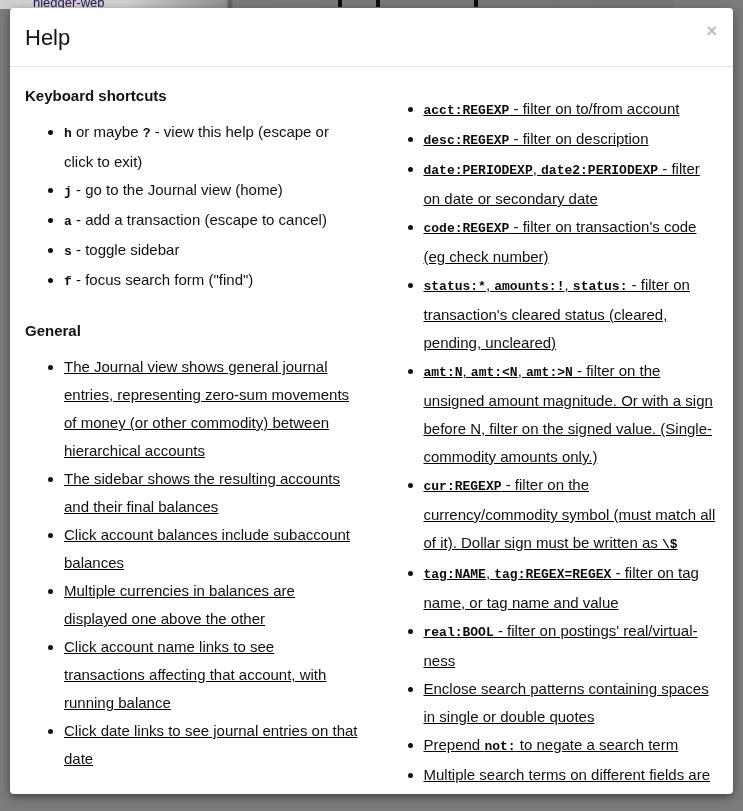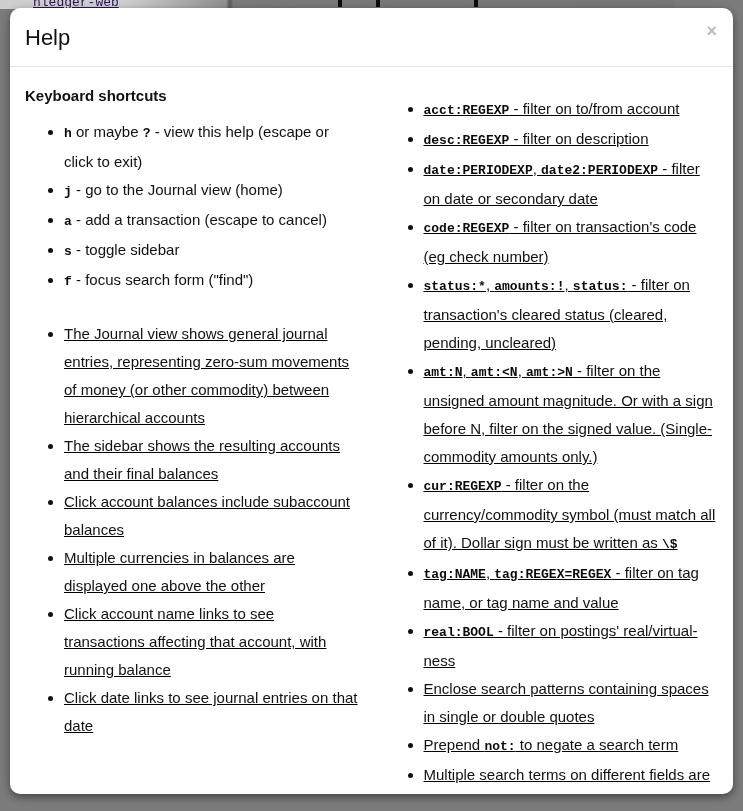--- a/index.html
+++ b/index.html
@@ -11,42 +11,41 @@
   }
   
   .bg-strip {
     position: absolute; top: 0; left: 0;
     width: 674px; height: 9px;
     overflow: hidden;
     background: linear-gradient(to right,
       #cfcfcf 0px, #cfcfcf 125px, #909090 226px,
       #606060 229px, #606060 231px,
       #7a7a7a 233px, #757575 743px);
-    font-family: Liberation Mono, monospace;
   }
   .bg-brand {
     position: absolute; left: 33px; bottom: 0px;
     font-size: 13px; line-height: 13px;
     color: #2d1158; text-decoration: underline;
     white-space: nowrap;
   }
   .bg-stem {
     position: absolute; top: 0; width: 4px; height: 7px;
     background: #0d0d0d;
   }
   .bg-stem.s1 { left: 338px; }
   .bg-stem.s2 { left: 376px; }
   .bg-stem.s3 { left: 474px; }
 
   
   .modal {
     position: absolute; left: 10px; top: 8px;
     width: 723px; height: 786px;
     background: #ffffff;
-    border-radius: 10px;
+    border-radius: 4px;
     box-shadow: 0 3px 9px rgba(0,0,0,0.45);
     overflow: hidden;
   }
   .modal-header {
     position: relative;
     padding: 16px 15px 14px 15px;
     border-bottom: 1px solid #e5e5e5;
   }
   .modal-title {
     font-size: 22px;
@@ -114,20 +113,21 @@
   <div class="modal-body">
     <div class="column">
         <div class="sec-heading">Keyboard shortcuts</div>
         <ul class="bullets">
           <li><span class="code">h</span> or maybe <span class="code">?</span> - view this help (escape or click to exit)</li>
           <li><span class="code">j</span> - go to the Journal view (home)</li>
           <li><span class="code">a</span> - add a transaction (escape to cancel)</li>
           <li><span class="code">s</span> - toggle sidebar</li>
           <li><span class="code">f</span> - focus search form ("find")</li>
         </ul>
+        <div class="sec-heading">General</div>
         <ul class="bullets">
           <li>The Journal view shows general journal entries, representing zero-sum movements of money (or other commodity) between hierarchical accounts</li>
           <li>The sidebar shows the resulting accounts and their final balances</li>
           <li>Click account balances include subaccount balances</li>
           <li>Multiple currencies in balances are displayed one above the other</li>
           <li>Click account name links to see transactions affecting that account, with running balance</li>
           <li>Click date links to see journal entries on that date</li>
         </ul>
       </div>
     <div class="column">

